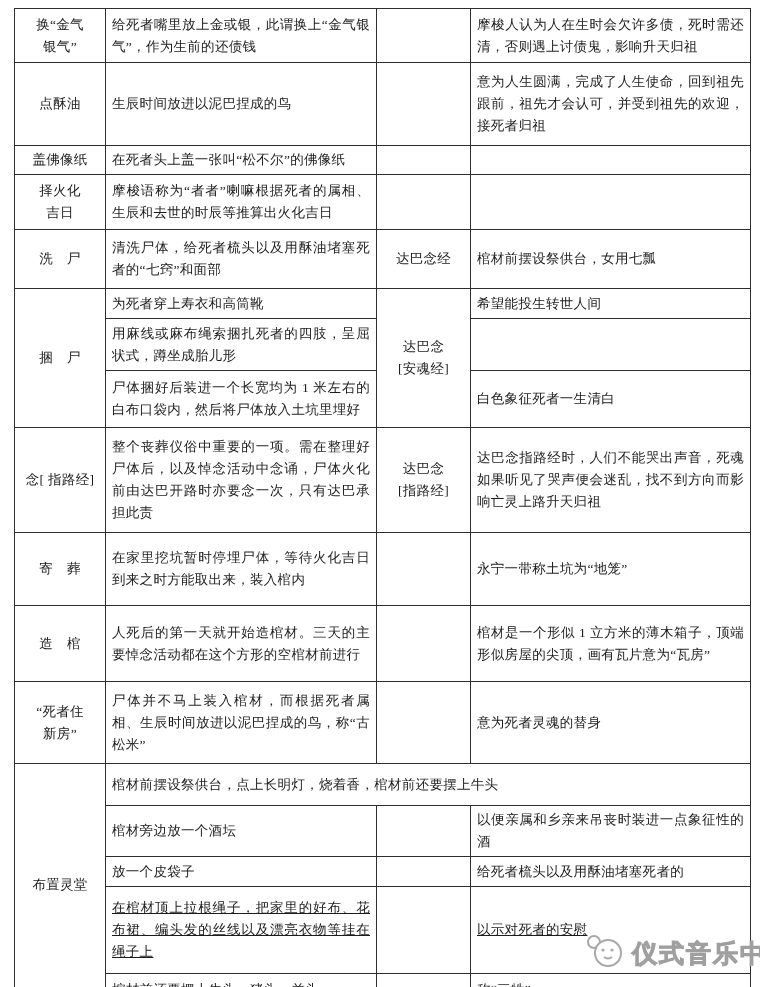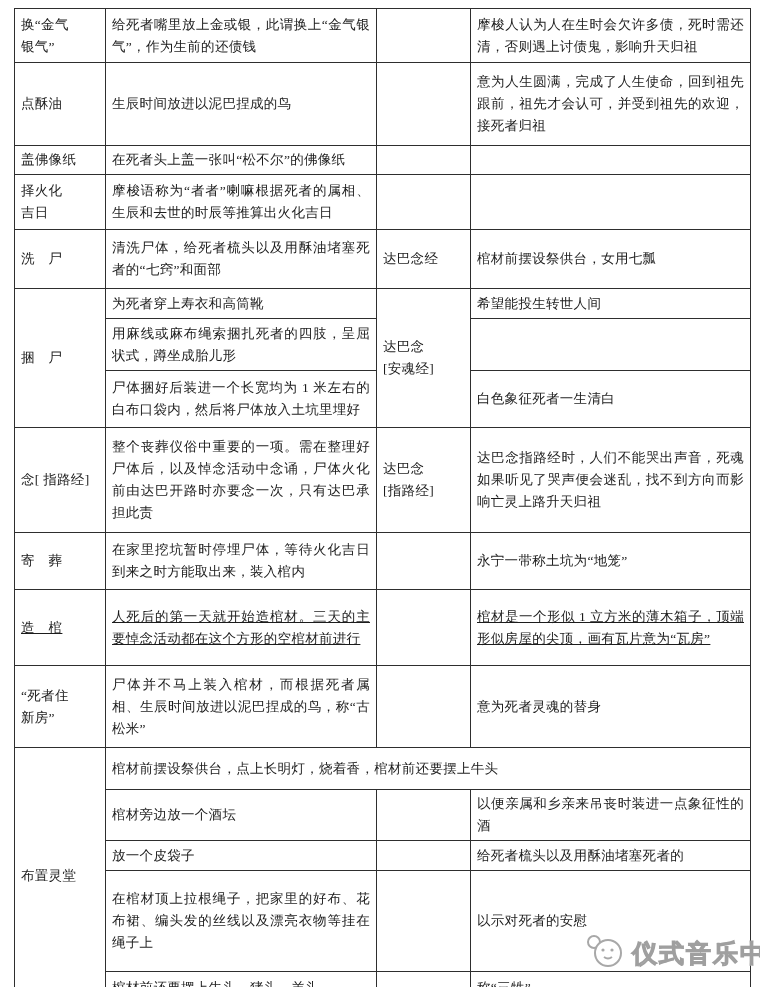--- a/index.html
+++ b/index.html
@@ -22,20 +22,21 @@
     border: 1px solid #2e2e2e;
     vertical-align: middle;
     font-size: 13.5px;
     line-height: 22px;
     letter-spacing: 0.3px;
     padding: 3px 6px 3px 6px;
     white-space: pre-line;
     overflow: hidden;
   }
   td.label-cell, td.chant-cell {
+    text-align: center;
     padding: 3px 2px;
   }
   td.desc-cell, td.note-cell {
     text-align: justify;
     text-justify: inter-ideograph;
   }
   .watermark {
     position: absolute;
     left: 585px; top: 933px;
     display: flex;
@@ -113,27 +114,27 @@
           <td class="desc-cell">尸体捆好后装进一个长宽均为 1 米左右的白布口袋内，然后将尸体放入土坑里埋好</td>
           <td class="note-cell">白色象征死者一生清白</td>
         </tr>
         <tr style="height: 105px;">
           <td class="label-cell">念[ 指路经]</td>
           <td class="desc-cell">整个丧葬仪俗中重要的一项。需在整理好尸体后，以及悼念活动中念诵，尸体火化前由达巴开路时亦要念一次，只有达巴承担此责</td>
           <td class="chant-cell">达巴念
 [指路经]</td>
           <td class="note-cell">达巴念指路经时，人们不能哭出声音，死魂如果听见了哭声便会迷乱，找不到方向而影响亡灵上路升天归祖</td>
         </tr>
-        <tr style="height: 57px;">
+        <tr style="height: 73px;">
           <td class="label-cell">寄　葬</td>
           <td class="desc-cell">在家里挖坑暂时停埋尸体，等待火化吉日到来之时方能取出来，装入棺内</td>
           <td class="chant-cell"></td>
           <td class="note-cell">永宁一带称土坑为“地笼”</td>
         </tr>
-        <tr style="height: 76px; text-decoration: underline;">
+        <tr style="height: 76px;">
           <td class="label-cell">造　棺</td>
           <td class="desc-cell">人死后的第一天就开始造棺材。三天的主要悼念活动都在这个方形的空棺材前进行</td>
           <td class="chant-cell"></td>
           <td class="note-cell">棺材是一个形似 1 立方米的薄木箱子，顶端形似房屋的尖顶，画有瓦片意为“瓦房”</td>
         </tr>
         <tr style="height: 82px;">
           <td class="label-cell">“死者住
 新房”</td>
           <td class="desc-cell">尸体并不马上装入棺材，而根据死者属相、生辰时间放进以泥巴捏成的鸟，称“古松米”</td>
           <td class="chant-cell"></td>
@@ -146,21 +147,21 @@
         <tr style="height: 49px;">
           <td class="desc-cell">棺材旁边放一个酒坛</td>
           <td class="chant-cell"></td>
           <td class="note-cell">以便亲属和乡亲来吊丧时装进一点象征性的酒</td>
         </tr>
         <tr style="height: 30px;">
           <td class="desc-cell">放一个皮袋子</td>
           <td class="chant-cell"></td>
           <td class="note-cell">给死者梳头以及用酥油堵塞死者的</td>
         </tr>
-        <tr style="height: 101px;">
+        <tr style="height: 87px; text-decoration: underline;">
           <td class="desc-cell">在棺材顶上拉根绳子，把家里的好布、花布裙、编头发的丝线以及漂亮衣物等挂在绳子上</td>
           <td class="chant-cell"></td>
           <td class="note-cell">以示对死者的安慰</td>
         </tr>
         <tr style="height: 32px;">
           <td class="desc-cell">棺材前还要摆上牛头、猪头、羊头</td>
           <td class="chant-cell"></td>
           <td class="note-cell">称“三牲”</td>
         </tr>
       </tbody>

